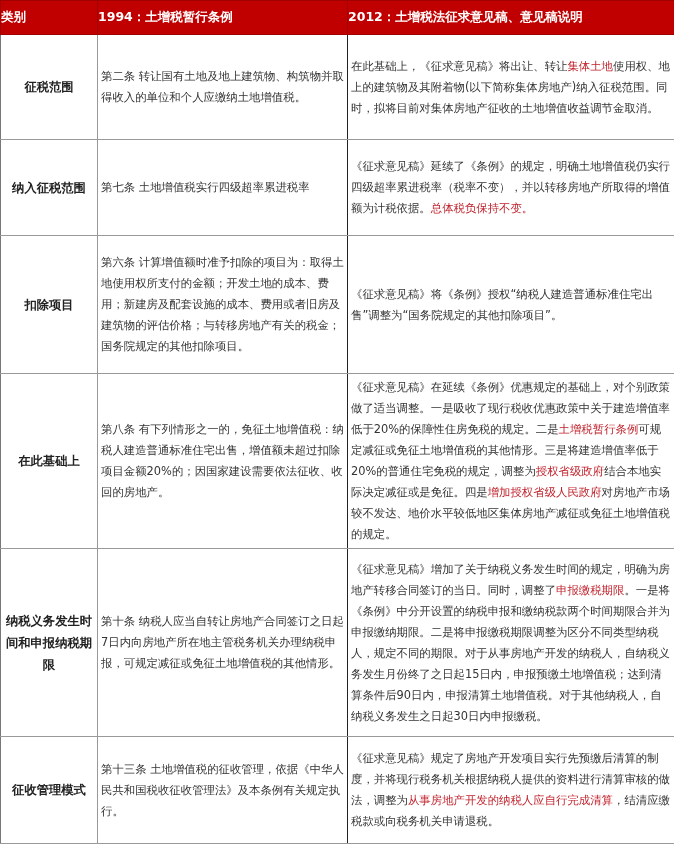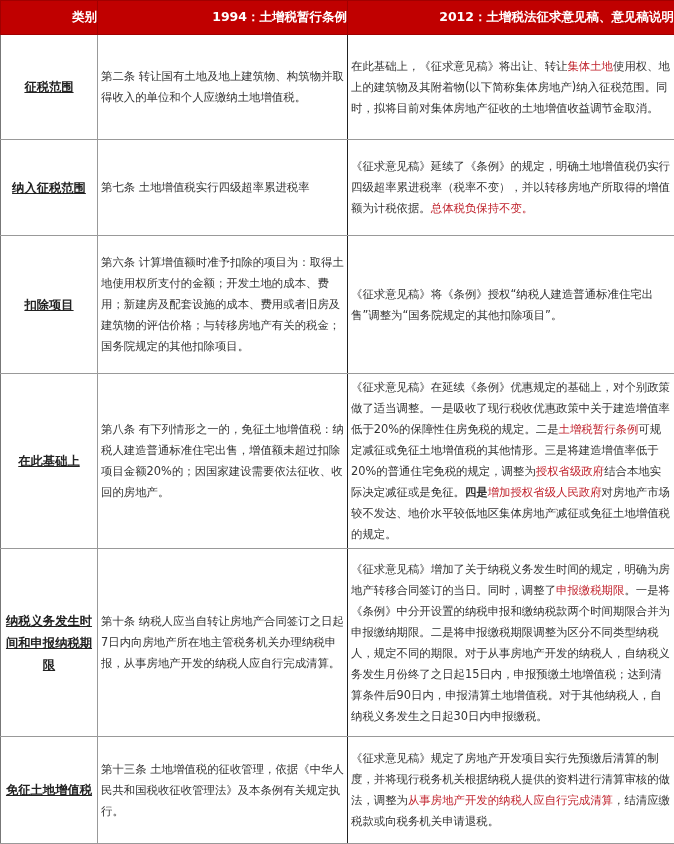--- a/index.html
+++ b/index.html
@@ -11,43 +11,42 @@
     font-size: 11.4px;
     color: #333333;
   }
   table.cmp th {
     background: #c00000;
     color: #ffffff;
     font-weight: bold;
     font-size: 12.5px;
     height: 33px;
     padding: 0;
-    text-align: right;
+    text-align: left;
     border: 1px solid #a00000;
   }
   table.cmp td {
     border: 1px solid #999999;
     vertical-align: middle;
     padding: 0 2px 0 3px;
     line-height: 21px;
     background: #ffffff;
   }
   table.cmp td.cat {
     text-align: center;
     font-weight: bold;
     font-size: 12.3px;
     color: #222222;
     border-left: 1px solid #777;
     padding: 0 2px;
     line-height: 22px;
-    text-decoration: underline;
   }
   td.c1 { border-left: 1px solid #222 !important; border-right: 1px solid #222 !important; }
   .hl { color: #c0222c; }
-  .b { font-weight: bold; }
+  .b { font-weight: normal; }
   col.w0 { width: 97px; }
   col.w1 { width: 250px; }
   col.w2 { width: 327px; }
   tr.r1 { height: 105px; }
   tr.r2 { height: 96px; }
   tr.r3 { height: 138px; }
   tr.r4 { height: 175px; }
   tr.r5 { height: 188px; }
   tr.r6 { height: 107px; }
 </style>
@@ -83,22 +82,22 @@
       <td class="c1">第六条 计算增值额时准予扣除的项目为：取得土地使用权所支付的金额；开发土地的成本、费用；新建房及配套设施的成本、费用或者旧房及建筑物的评估价格；与转移房地产有关的税金；国务院规定的其他扣除项目。</td>
       <td><span>《征求意见稿》将《条例》授权“纳税人建造普通标准住宅出售”调整为“国务院规定的其他扣除项目”。</span></td>
     </tr>
     <tr class="r4">
       <td class="cat">在此基础上</td>
       <td class="c1">第八条 有下列情形之一的，免征土地增值税：纳税人建造普通标准住宅出售，增值额未超过扣除项目金额20%的；因国家建设需要依法征收、收回的房地产。</td>
       <td><span>《征求意见稿》在延续《条例》优惠规定的基础上，对个别政策做了适当调整。一是吸收了现行税收优惠政策中关于建造增值率低于20%的保障性住房免税的规定。二是</span><span class="hl">土增税暂行条例</span><span>可规定减征或免征土地增值税的其他情形。三是将建造增值率低于20%的普通住宅免税的规定，调整为</span><span class="hl">授权省级政府</span><span>结合本地实际决定减征或是免征。</span><span class="b">四是</span><span class="hl">增加授权省级人民政府</span><span>对房地产市场较不发达、地价水平较低地区集体房地产减征或免征土地增值税的规定。</span></td>
     </tr>
     <tr class="r5">
       <td class="cat">纳税义务发生时间和申报纳税期限</td>
-      <td class="c1">第十条 纳税人应当自转让房地产合同签订之日起7日内向房地产所在地主管税务机关办理纳税申报，从事房地产开发的纳税人应自行完成清算。</td>
+      <td class="c1">第十条 纳税人应当自转让房地产合同签订之日起7日内向房地产所在地主管税务机关办理纳税申报，可规定减征或免征土地增值税的其他情形。</td>
       <td><span>《征求意见稿》增加了关于纳税义务发生时间的规定，明确为房地产转移合同签订的当日。同时，调整了</span><span class="hl">申报缴税期限</span><span>。一是将《条例》中分开设置的纳税申报和缴纳税款两个时间期限合并为申报缴纳期限。二是将申报缴税期限调整为区分不同类型纳税人，规定不同的期限。对于从事房地产开发的纳税人，自纳税义务发生月份终了之日起15日内，申报预缴土地增值税；达到清算条件后90日内，申报清算土地增值税。对于其他纳税人，自纳税义务发生之日起30日内申报缴税。</span></td>
     </tr>
     <tr class="r6">
-      <td class="cat">免征土地增值税</td>
+      <td class="cat">征收管理模式</td>
       <td class="c1">第十三条 土地增值税的征收管理，依据《中华人民共和国税收征收管理法》及本条例有关规定执行。</td>
       <td><span>《征求意见稿》规定了房地产开发项目实行先预缴后清算的制度，并将现行税务机关根据纳税人提供的资料进行清算审核的做法，调整为</span><span class="hl">从事房地产开发的纳税人应自行完成清算</span><span>，结清应缴税款或向税务机关申请退税。</span></td>
     </tr>
   </tbody>
 </table>
 
 </body></html>

